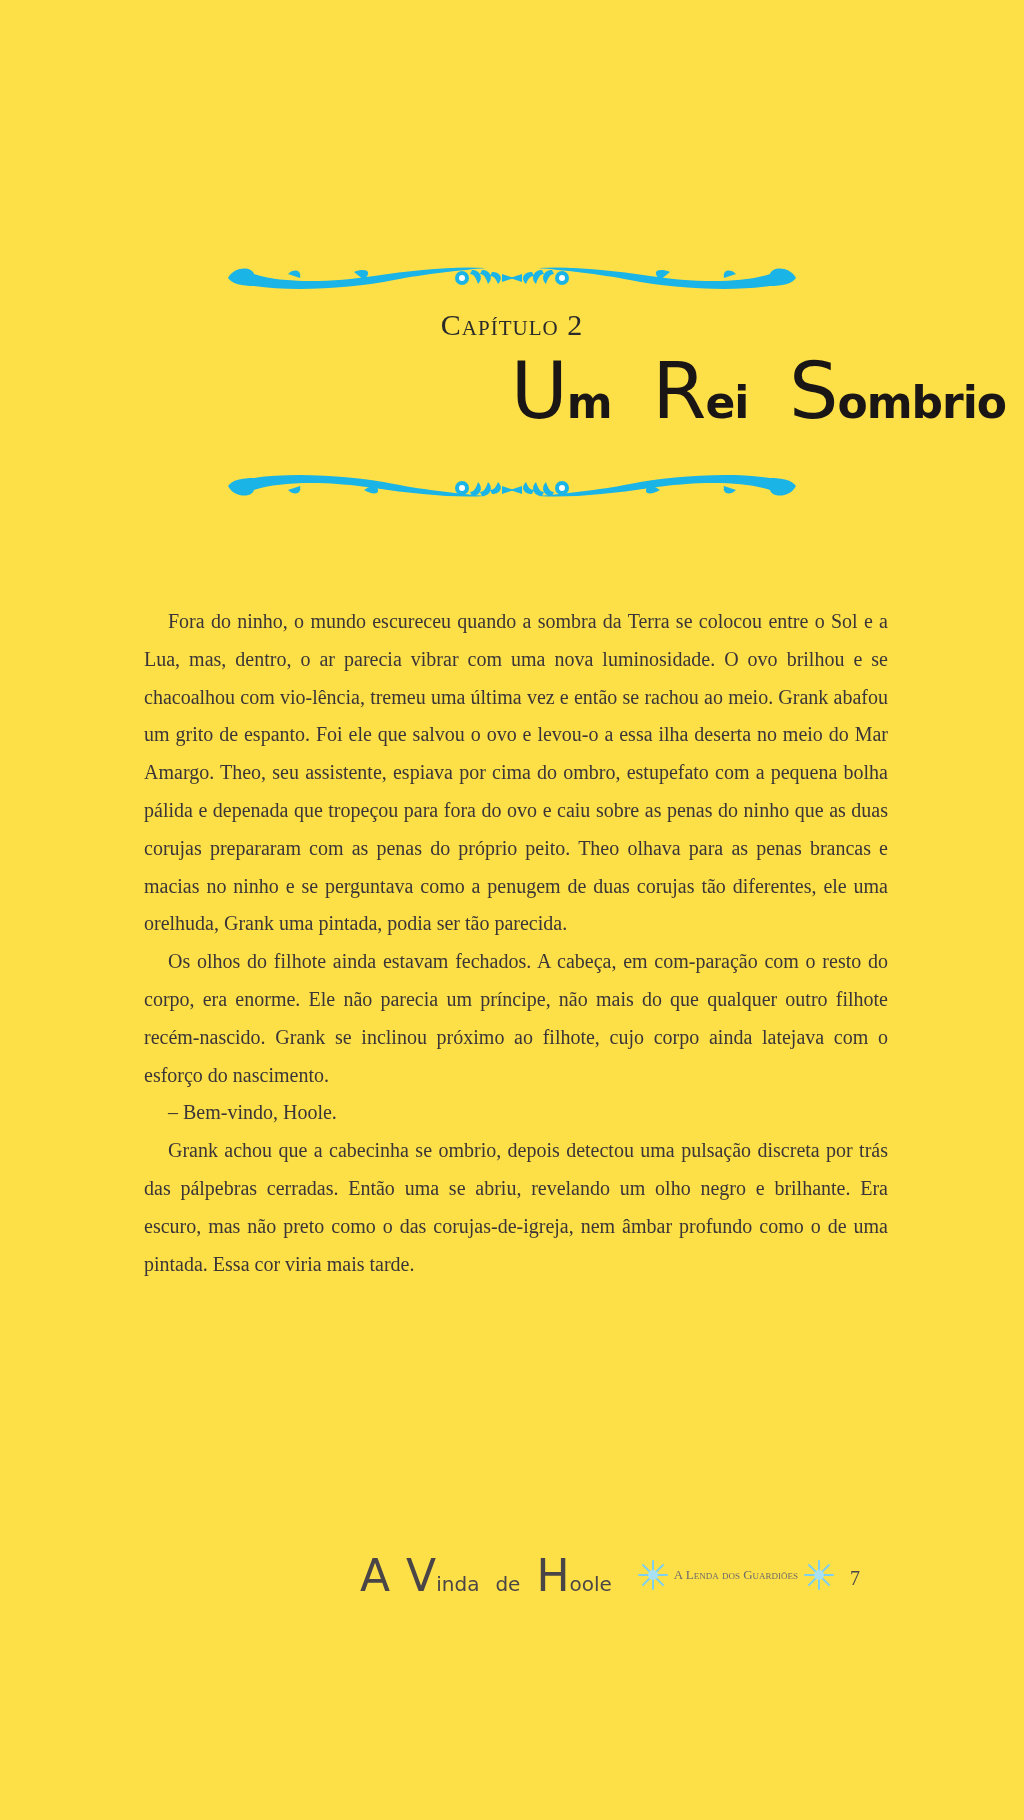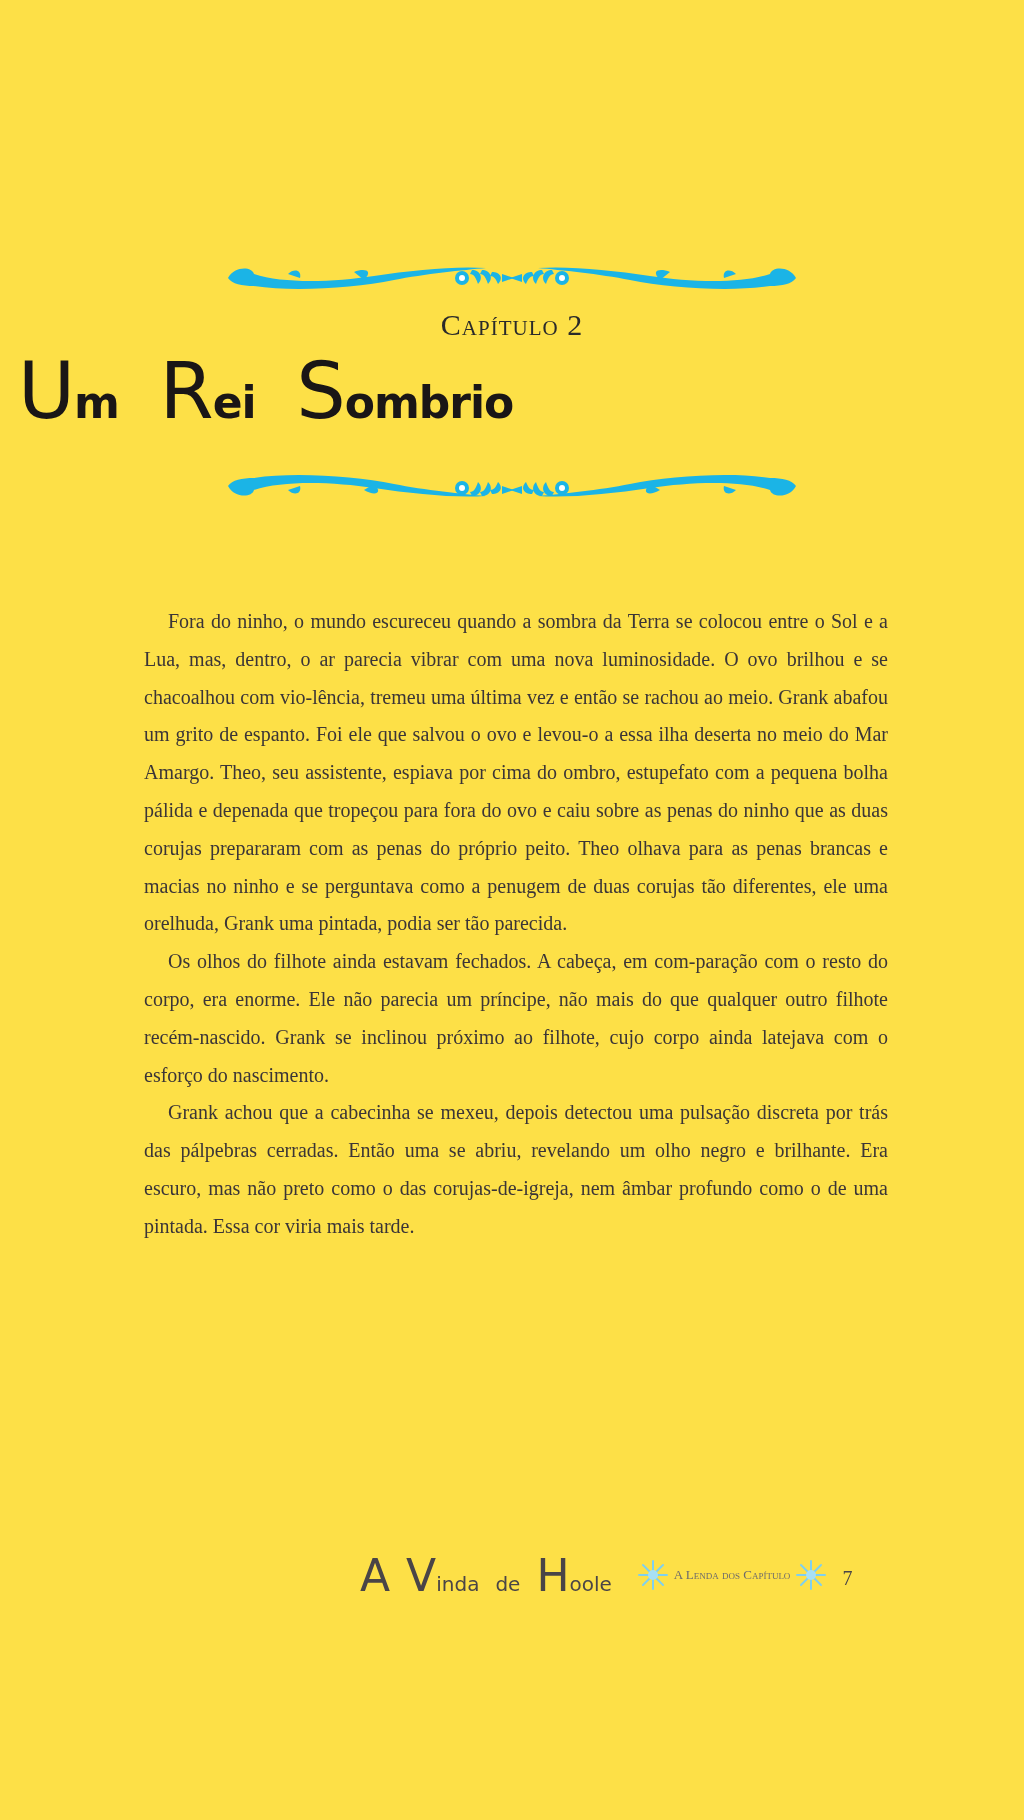--- a/index.html
+++ b/index.html
@@ -11,21 +11,21 @@
     .ornament.top { top: 248px; }
     .ornament.bottom { top: 462px; }
 
     .chapter-label {
       position: absolute; top: 308px; left: 0; width: 1024px; text-align: center;
       font-family: "Liberation Serif", "DejaVu Serif", serif;
       font-size: 30px; color: #2a2a2a; letter-spacing: 1px;
       font-variant: small-caps;
     }
     .chapter-title {
-      position: absolute; top: 352px; left: 0; width: 1024px; text-align: left;
+      position: absolute; top: 352px; left: 0; width: 1024px; text-align: right;
       font-family: "DejaVu Sans", "Liberation Sans", sans-serif;
       color: #1a1616; font-weight: bold; line-height: 1;
       letter-spacing: -1px;
     }
     .chapter-title .word { display: inline-block; margin: 0 18px; }
     .chapter-title .cap { font-size: 78px; font-weight: normal; }
     .chapter-title .rest { font-size: 44px; }
 
     .body-text {
       position: absolute; top: 603px; left: 144px; width: 744px;
@@ -126,21 +126,22 @@
       <g fill="#fffffe">
         <circle cx="238" cy="26" r="3"></circle>
         <circle cx="338" cy="26" r="3"></circle>
       </g>
     </svg>
   </div>
 
   <div class="body-text">
     <p>Fora do ninho, o mundo escureceu quando a sombra da Terra se colocou entre o Sol e a Lua, mas, dentro, o ar parecia vibrar com uma nova luminosidade. O ovo brilhou e se chacoalhou com vio-lência, tremeu uma última vez e então se rachou ao meio. Grank abafou um grito de espanto. Foi ele que salvou o ovo e levou-o a essa ilha deserta no meio do Mar Amargo. Theo, seu assistente, espiava por cima do ombro, estupefato com a pequena bolha pálida e depenada que tropeçou para fora do ovo e caiu sobre as penas do ninho que as duas corujas prepararam com as penas do próprio peito. Theo olhava para as penas brancas e macias no ninho e se perguntava como a penugem de duas corujas tão diferentes, ele uma orelhuda, Grank uma pintada, podia ser tão parecida.</p>
     <p>Os olhos do filhote ainda estavam fechados. A cabeça, em com-paração com o resto do corpo, era enorme. Ele não parecia um príncipe, não mais do que qualquer outro filhote recém-nascido. Grank se inclinou próximo ao filhote, cujo corpo ainda latejava com o esforço do nascimento.</p>
-    <p>Grank achou que a cabecinha se mexeu, depois detectou uma pulsação discreta por trás das pálpebras cerradas. Então uma se abriu, revelando um olho negro e brilhante. Era escuro, mas não preto como o das corujas-de-igreja, nem âmbar profundo como o de uma pintada. Essa cor viria mais tarde.</p>
+    <p class="dialogue">– Bem-vindo, Hoole.</p>
+    <p>Grank achou que a cabecinha se ombrio, depois detectou uma pulsação discreta por trás das pálpebras cerradas. Então uma se abriu, revelando um olho negro e brilhante. Era escuro, mas não preto como o das corujas-de-igreja, nem âmbar profundo como o de uma pintada. Essa cor viria mais tarde.</p>
   </div>
 
   <div class="footer">
     <div class="book-title">
       <span class="w"><span class="cap">A</span><span class="rest"></span></span>
       <span class="w"><span class="cap">V</span><span class="rest">inda</span></span>
       <span class="w"><span class="cap"></span><span class="rest">de</span></span>
       <span class="w"><span class="cap">H</span><span class="rest">oole</span></span>
     </div>
     <div class="series">
@@ -148,21 +149,21 @@
         <svg viewBox="0 0 34 34" xmlns="http://www.w3.org/2000/svg">
           <g stroke="#7fd0ee" stroke-width="2" fill="none" stroke-linecap="round">
             <line x1="17" y1="3" x2="17" y2="31"></line>
             <line x1="3" y1="17" x2="31" y2="17"></line>
             <line x1="7" y1="7" x2="27" y2="27"></line>
             <line x1="27" y1="7" x2="7" y2="27"></line>
           </g>
           <circle cx="17" cy="17" r="5" fill="#a8e0f4"></circle>
         </svg>
       </span>
-      <span class="series-name">A Lenda dos Capítulo</span>
+      <span class="series-name">A Lenda dos Guardiões</span>
       <span class="snowflake">
         <svg viewBox="0 0 34 34" xmlns="http://www.w3.org/2000/svg">
           <g stroke="#7fd0ee" stroke-width="2" fill="none" stroke-linecap="round">
             <line x1="17" y1="3" x2="17" y2="31"></line>
             <line x1="3" y1="17" x2="31" y2="17"></line>
             <line x1="7" y1="7" x2="27" y2="27"></line>
             <line x1="27" y1="7" x2="7" y2="27"></line>
           </g>
           <circle cx="17" cy="17" r="5" fill="#a8e0f4"></circle>
         </svg>

